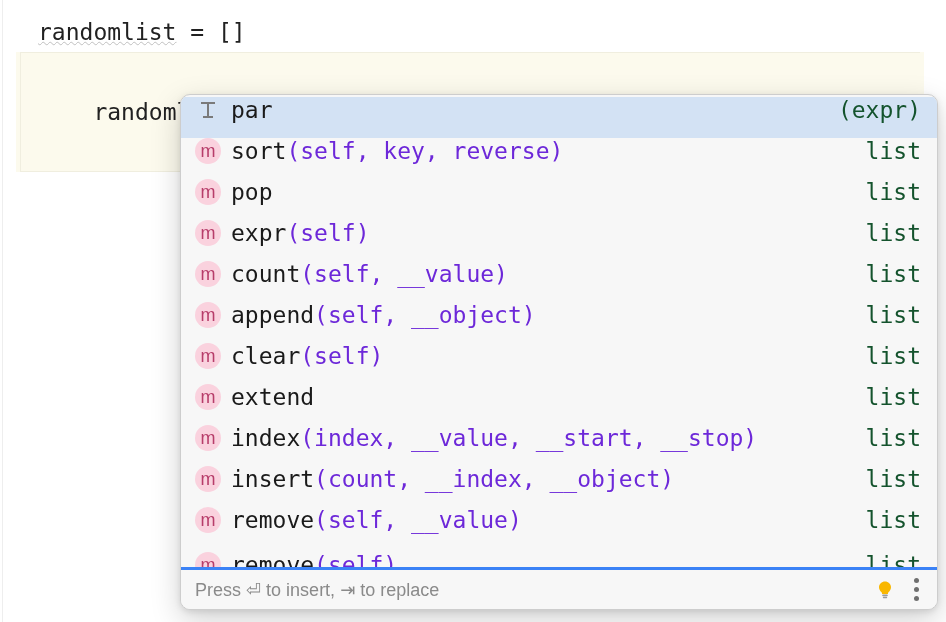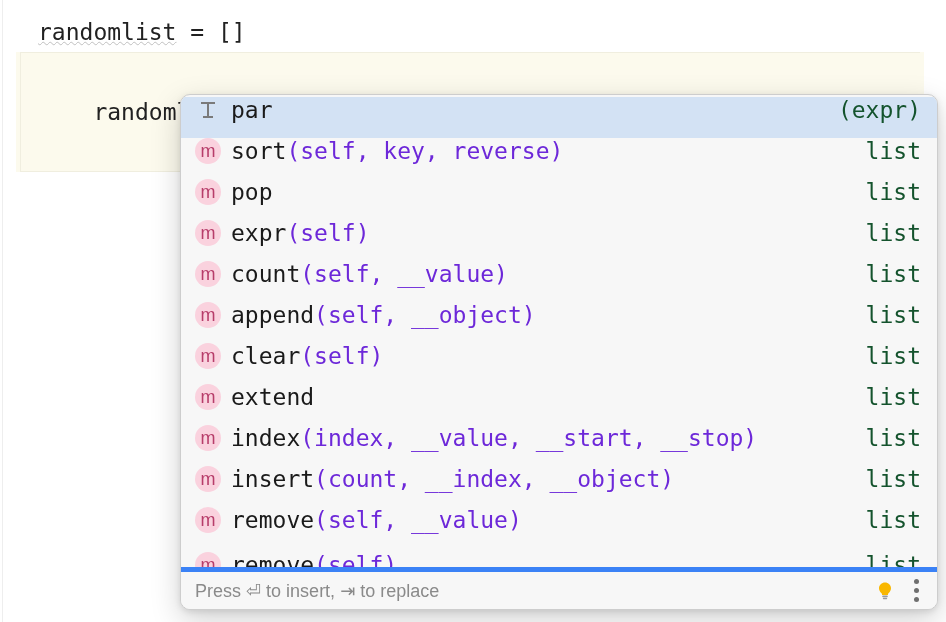--- a/index.html
+++ b/index.html
@@ -118,21 +118,21 @@
       color: #14532d;
     }
     .suggest-row.cut {
       height: 24px;
       overflow: hidden;
       align-items: flex-start;
       padding-top: 4px;
     }
     .popup-footer {
       height: 42px;
-      border-top: 5px solid #3b82f6;
+      border-top: 3px solid #3b82f6;
       display: flex;
       align-items: center;
       padding: 0 14px;
       font-family: -apple-system, Helvetica, Arial, sans-serif;
       font-size: 18px;
       color: #8a8a8a;
       background: #f7f7f7;
     }
     .footer-text { white-space: pre; }
     .footer-spacer { flex: 1; }

